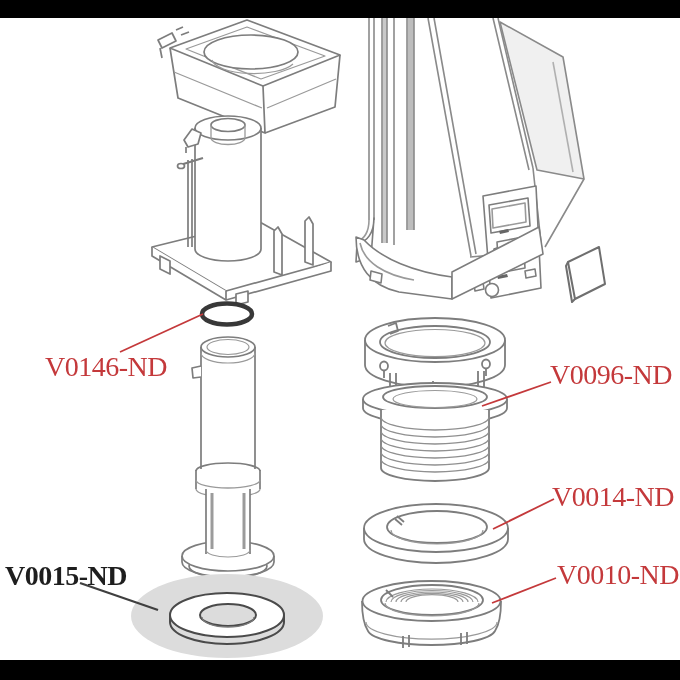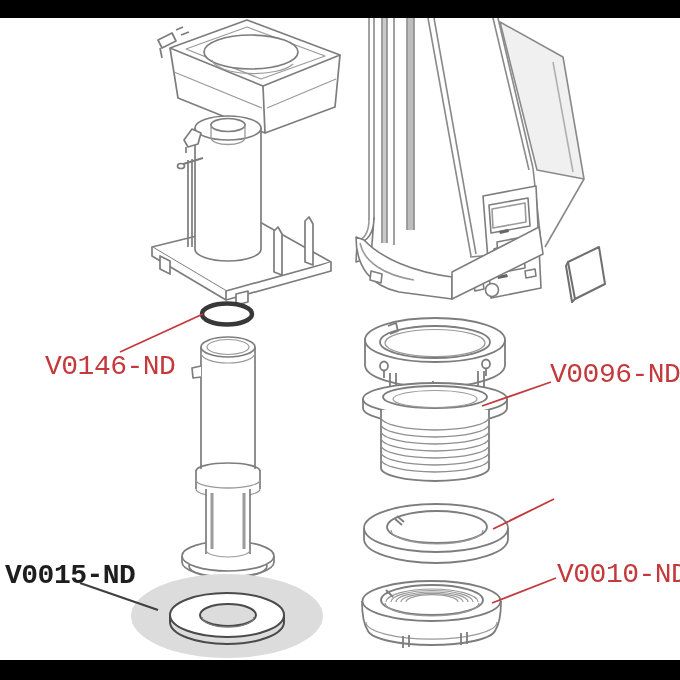--- a/index.html
+++ b/index.html
@@ -1,17 +1,17 @@
 <!DOCTYPE html>
 <html><head>
 <meta charset="utf-8">
 <style>
   html,body{margin:0;padding:0;background:#888;}
   .stage{position:relative;width:680px;height:680px;background:#fff;overflow:hidden;
-         font-family:Liberation Mono, monospace;}
+         font-family:Liberation Serif, serif;}
   .stage svg{position:absolute;left:0;top:0;}
   .part-label{position:absolute;font-size:28px;line-height:1.05;letter-spacing:-0.5px;
               white-space:nowrap;user-select:none;}
   .part-label.bold{font-weight:bold;margin-top:8px;}
 </style>
 </head>
 <body>
 
 <div class="stage">
 
@@ -195,18 +195,19 @@
   </g>
 
   <rect x="0" y="0" width="680" height="18" fill="#000"></rect>
   <rect x="0" y="660" width="680" height="20" fill="#000"></rect>
 </svg>
 
 <div class="part-label" style="left: 45px; top: 352px; color: rgb(196, 57, 59);">V0146-ND</div>
 
 <div class="part-label" style="left: 550px; top: 360px; color: rgb(196, 57, 59);">V0096-ND</div>
 
+<div class="part-label" style="left: 552px; top: 482px; color: rgb(196, 57, 59);">V0014-ND</div>
 
 <div class="part-label" style="left: 557px; top: 560px; color: rgb(196, 57, 59);">V0010-ND</div>
 
 <div class="part-label bold" style="left: 5px; top: 553px; color: rgb(30, 30, 30);">V0015-ND</div>
 
 </div>
 
 </body></html>

